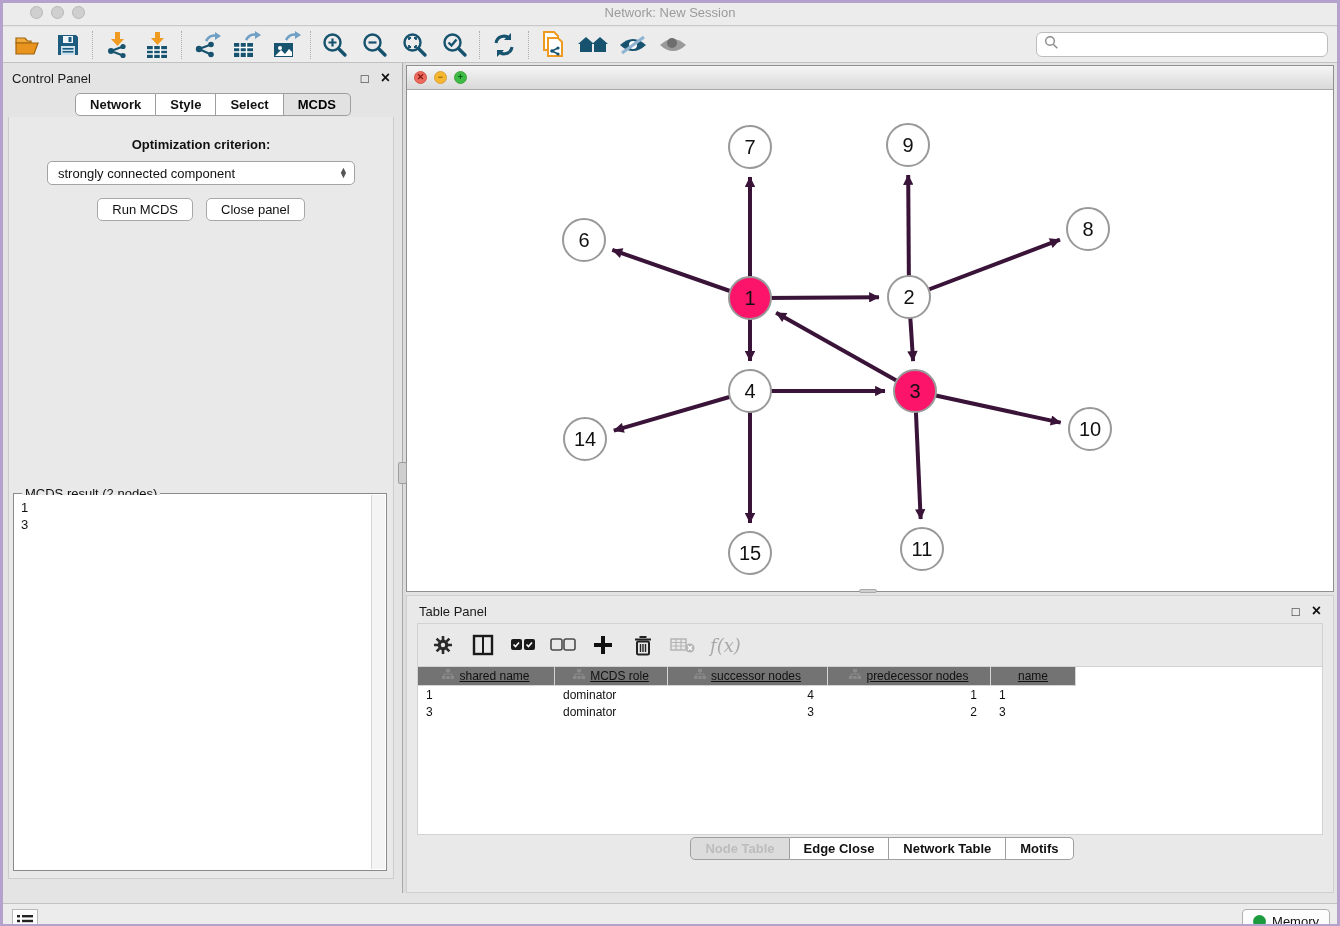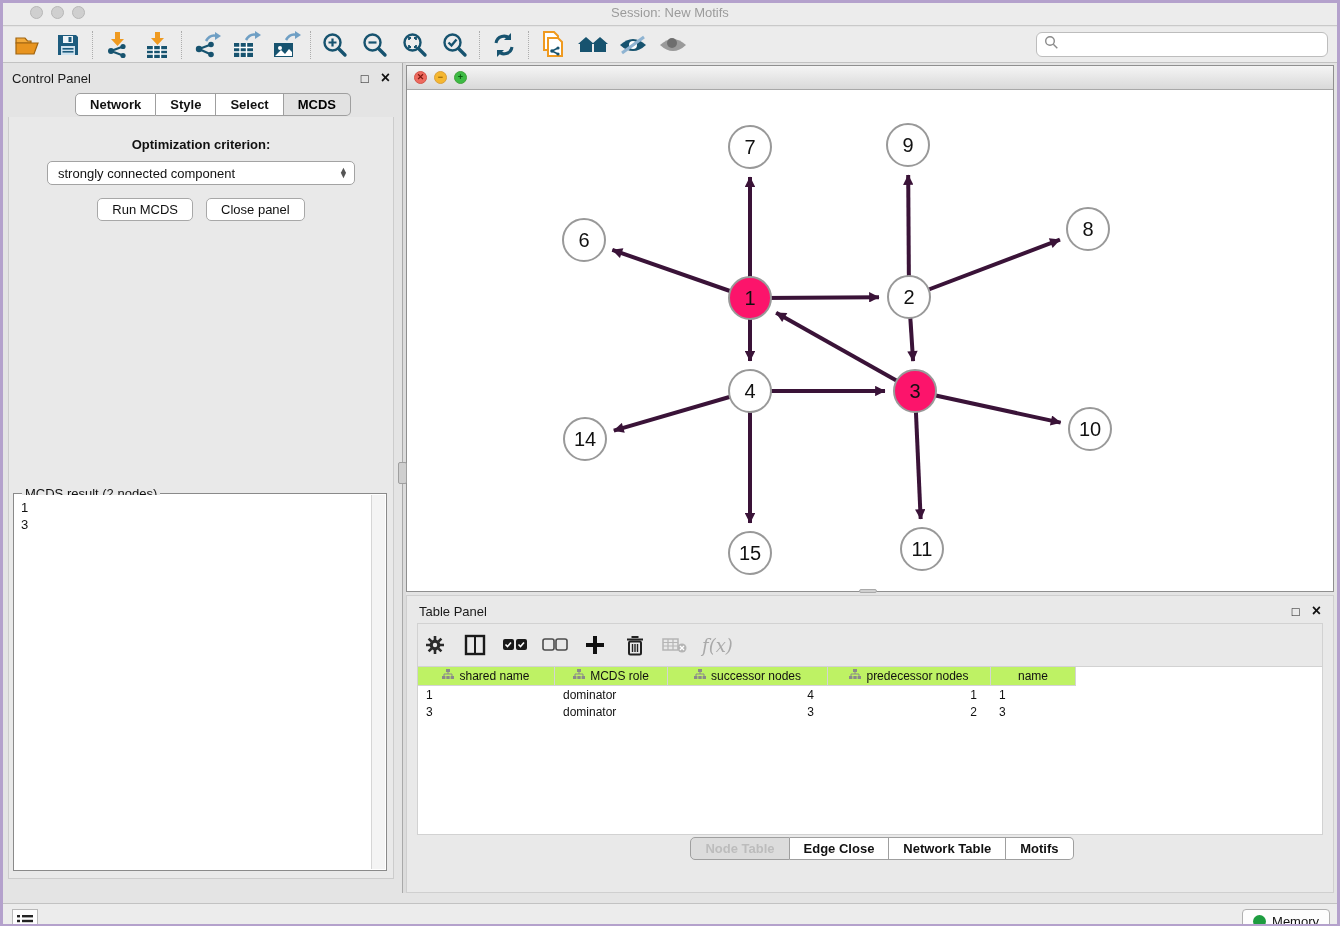--- a/index.html
+++ b/index.html
@@ -51,26 +51,26 @@
   
   #net-window{position:absolute;left:406px;top:65px;width:928px;height:527px;border:1px solid #8f8f8f;background:#fff;}
   #net-titlebar{height:24px;background:linear-gradient(#f5f5f5,#d9d9d9);border-bottom:1px solid #a8a8a8;display:flex;align-items:center;position:relative;}
   .mac-dot{width:13px;height:13px;border-radius:50%;display:flex;align-items:center;justify-content:center;font-size:9px;font-weight:bold;line-height:1;}
   #net-title{position:absolute;left:0;right:0;text-align:center;font-size:13px;color:#1a1a1a;}
   #graph-canvas{position:absolute;left:0;top:24px;right:0;bottom:0;background:#fff;}
   #net-grabber{position:absolute;left:452px;bottom:-2px;width:18px;height:4px;background:#cfcfcf;border:1px solid #aaa;border-radius:2px;}
 
   
   #table-panel{position:absolute;left:406px;top:595px;width:928px;bottom:33px;background:#e9e9e9;border:1px solid #cfcfcf;}
-  #tp-toolbar{position:absolute;left:10px;right:10px;top:27px;height:44px;background:#e9e9e9;border:1px solid #d2d2d2;display:flex;align-items:center;gap:14px;padding-left:4px;}
+  #tp-toolbar{position:absolute;left:10px;right:10px;top:27px;height:44px;background:#e9e9e9;border:1px solid #d2d2d2;display:flex;align-items:center;gap:14px;padding-left:12px;}
   .tp-icon{display:flex;align-items:center;justify-content:center;width:26px;height:26px;}
   #fx-label{font-family:"DejaVu Serif", serif;font-style:italic;font-size:18px;color:#a9a9a9;}
   #tp-table{position:absolute;left:10px;right:10px;top:71px;bottom:57px;background:#fff;border:1px solid #d2d2d2;border-top:none;overflow:hidden;}
   #tp-header{display:flex;height:19px;}
-  .th{background:#bef264;border-right:1px solid #d4d4d4;border-bottom:1px solid #d4d4d4;display:flex;align-items:center;justify-content:center;gap:5px;font-size:12px;color:#111;}
+  .th{background:#737373;border-right:1px solid #d4d4d4;border-bottom:1px solid #d4d4d4;display:flex;align-items:center;justify-content:center;gap:5px;font-size:12px;color:#111;text-decoration:underline;}
   .tr{display:flex;height:17px;}
   .td{font-size:12px;color:#111;display:flex;align-items:center;}
   .td.left{justify-content:flex-start;padding-left:8px;}
   .td.right{justify-content:flex-end;padding-right:14px;}
   #tp-tabs{position:absolute;left:0;right:0;bottom:32px;display:flex;justify-content:center;}
   #tp-tabs .tab.disabled-active{background:#dcdcdc;color:#bcbcbc;}
 
   
   #statusbar{position:absolute;left:0;right:0;bottom:0;height:23px;background:#ececec;border-top:1px solid #c2c2c2;}
   #list-btn{position:absolute;left:12px;top:5px;width:26px;height:24px;background:#fdfdfd;border:1px solid #b9b9b9;display:flex;align-items:center;justify-content:center;}
@@ -86,21 +86,21 @@
   <div class="edge-frame" id="edge-left"></div>
   <div class="edge-frame" id="edge-right"></div>
   <div class="edge-frame" id="edge-bottom"></div>
 
   <div id="titlebar">
     <div class="tl-group">
       <div class="tl"></div>
       <div class="tl"></div>
       <div class="tl"></div>
     </div>
-    <div id="app-title">Session: New Motifs</div>
+    <div id="app-title">Network: New Session</div>
   </div>
 
   <div id="toolbar">
     <div class="tool-btn">
       <svg width="28" height="26" viewBox="0 0 28 26">
           <path d="M2 6h9l2.5 3H17v2H2z" fill="#f3ab3c" stroke="#a06410" stroke-width="1.2"></path>
           <path d="M2 11h22l-4 11H2z" fill="#e8941f" stroke="#a06410" stroke-width="1.2"></path>
         </svg>
     </div>
     <div class="tool-btn">

